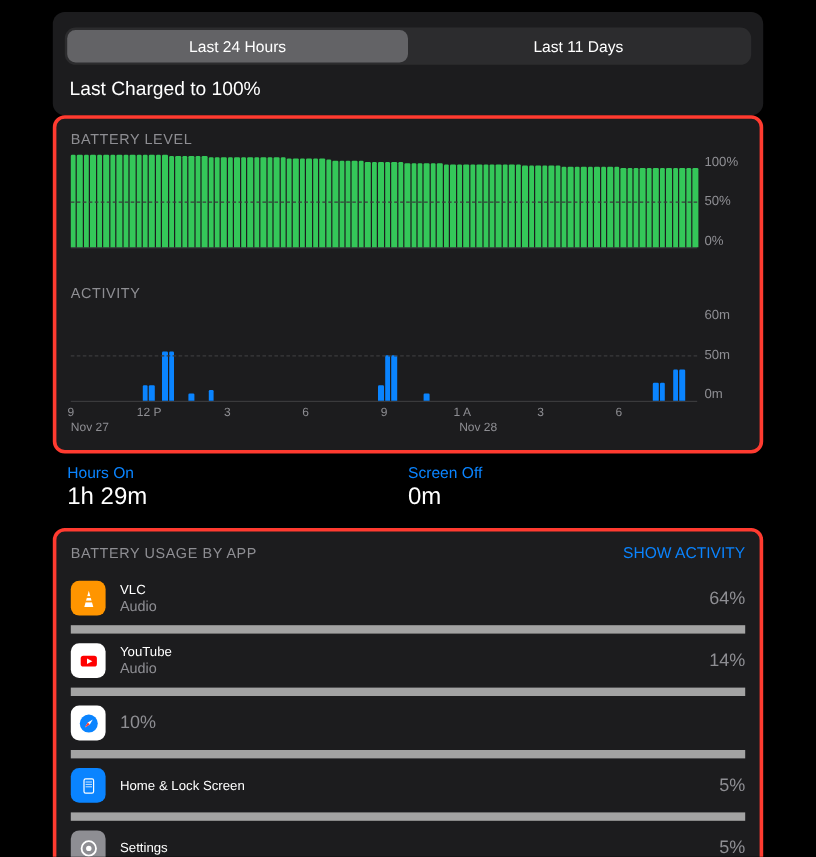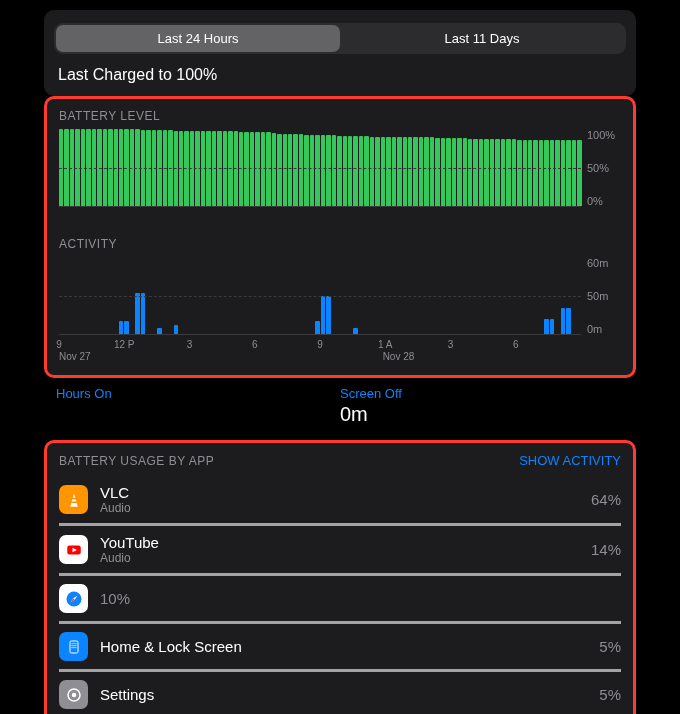--- a/index.html
+++ b/index.html
@@ -142,34 +142,34 @@
   }
   .show-activity {
     font-size: 13px;
     color: #0a84ff;
     cursor: pointer;
   }
   .app-row {
     display: flex;
     align-items: center;
     padding: 8px 0;
-    border-top: 3px solid #a3a3a3;
+    border-top: 7px solid #a3a3a3;
   }
   .app-row:first-of-type { border-top: none; }
   .app-icon {
     width: 29px; height: 29px;
     border-radius: 7px;
     margin-right: 12px;
     display: flex;
     align-items: center;
     justify-content: center;
     flex-shrink: 0;
   }
   .app-info { flex: 1; display: flex; flex-direction: column; }
-  .app-name { font-size: 15px; color: #fff; }
+  .app-name { font-size: 11px; color: #fff; }
   .app-sub { font-size: 12px; color: #8e8e93; }
   .app-pct { font-size: 15px; color: #8e8e93; }
 </style>
 </head>
 <body>
 
 <div class="panel" style="padding-top:1px;">
   <div class="segmented">
     <div class="seg active">Last 24 Hours</div>
     <div class="seg">Last 11 Days</div>
@@ -407,20 +407,21 @@
       <span>60m</span>
       <span>50m</span>
       <span>0m</span>
     </div>
   </div>
 </div>
 
 <div class="usage-row">
   <div class="usage-col">
     <div class="usage-label">Hours On</div>
+    <div class="usage-value">1h 29m</div>
   </div>
   <div class="usage-col">
     <div class="usage-label">Screen Off</div>
     <div class="usage-value">0m</div>
   </div>
 </div>
 
 <div class="highlight" style="margin-top:14px; padding-bottom:4px;">
   <div class="list-header">
     <span class="section-label" style="margin-bottom:0;">BATTERY USAGE BY APP</span>

